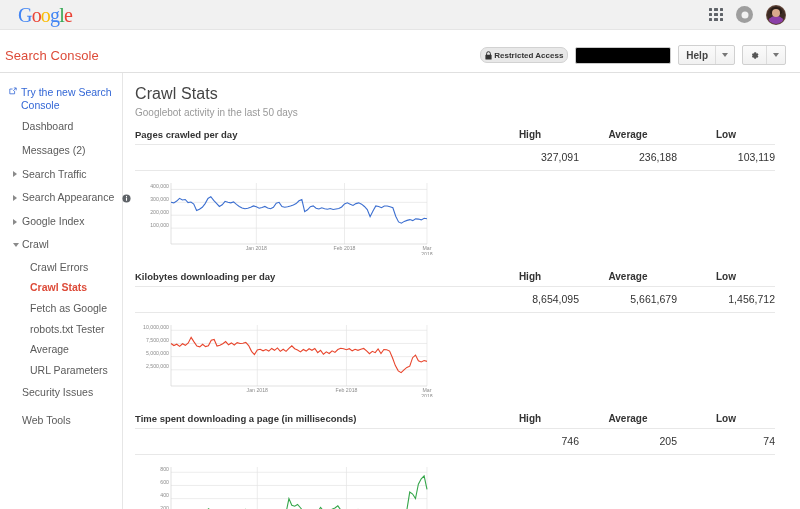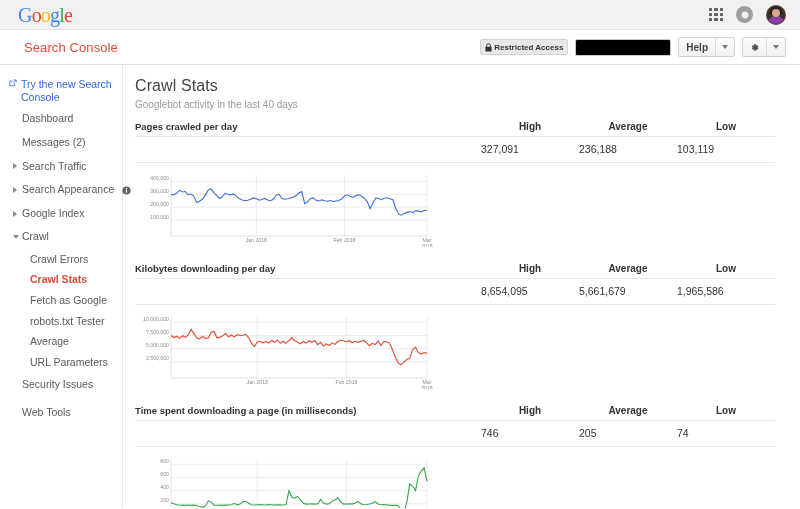--- a/index.html
+++ b/index.html
@@ -105,38 +105,39 @@
     background: #2a1d17;
   }
 
   
   .console-hdr {
     height: 35px;
     background: #fff;
     border-bottom: 1px solid #e0e0e0;
     display: flex;
     align-items: center;
-    padding: 0 14px 0 24px;
+    padding: 0 14px 0 5px;
+    margin-top: 8px;
   }
   .console-title {
     color: #dd4b39;
     font-size: 13px;
     letter-spacing: 0.1px;
     cursor: pointer;
   }
   .hdr-right {
     margin-left: auto;
     display: flex;
     align-items: center;
     gap: 7px;
   }
   .restricted-badge {
     background: #e8e8e8;
     border: 1px solid #d2d2d2;
-    border-radius: 2px;
+    border-radius: 7px;
     height: 16px;
     display: flex;
     align-items: center;
     padding: 0 4px;
     font-size: 8px;
     font-weight: bold;
     color: #333;
     gap: 2px;
     cursor: default;
   }
@@ -278,20 +279,21 @@
   }
   .panel-vals {
     display: flex;
     align-items: center;
     border-bottom: 1px solid #e8e8e8;
     padding: 6px 0 7px 0;
   }
   .panel-vals .spacer { flex: 1; }
   .val-col {
     width: 98px;
+    text-align: right;
     font-size: 10.5px;
     color: #333;
   }
 
   .chart-wrap {
     padding: 8px 0 0 8px;
   }
   .chart-svg { display: block; }
 
   .axis-label { font-size: 5.2px; fill: #8d8d8d; font-family: "Liberation Sans", sans-serif; }
@@ -420,21 +422,21 @@
     <div class="nav-item lvl0">
       <span>Security Issues</span>
     </div>
     <div class="nav-item lvl0" style="padding-top:9px">
       <span>Web Tools</span>
     </div>
   </nav>
 
   <main class="main">
     <h1 class="page-title">Crawl Stats</h1>
-    <div class="page-sub">Googlebot activity in the last 40 days</div>
+    <div class="page-sub">Googlebot activity in the last 50 days</div>
 
     <div id="panels">
         <div class="panel">
           <div class="panel-head">
             <div class="ptitle">Pages crawled per day</div>
             <div class="stat-col">High</div>
             <div class="stat-col">Average</div>
             <div class="stat-col">Low</div>
           </div>
           <div class="panel-vals">
@@ -470,21 +472,21 @@
           <div class="panel-head">
             <div class="ptitle">Kilobytes downloading per day</div>
             <div class="stat-col">High</div>
             <div class="stat-col">Average</div>
             <div class="stat-col">Low</div>
           </div>
           <div class="panel-vals">
             <div class="spacer"></div>
             <div class="val-col">8,654,095</div>
             <div class="val-col">5,661,679</div>
-            <div class="val-col">1,965,586</div>
+            <div class="val-col">1,456,712</div>
           </div>
           <div class="chart-wrap">
             <svg class="chart-svg" width="290" height="76">
               <line x1="28" x2="284" y1="48.81818181818182" y2="48.81818181818182" class="grid-line"></line>
               <text x="26" y="47.31818181818182" class="axis-label" text-anchor="end">2,500,000</text>
               <line x1="28" x2="284" y1="35.63636363636364" y2="35.63636363636364" class="grid-line"></line>
               <text x="26" y="34.13636363636364" class="axis-label" text-anchor="end">5,000,000</text>
               <line x1="28" x2="284" y1="22.45454545454546" y2="22.45454545454546" class="grid-line"></line>
               <text x="26" y="20.95454545454546" class="axis-label" text-anchor="end">7,500,000</text>
               <line x1="28" x2="284" y1="9.272727272727273" y2="9.272727272727273" class="grid-line"></line>

